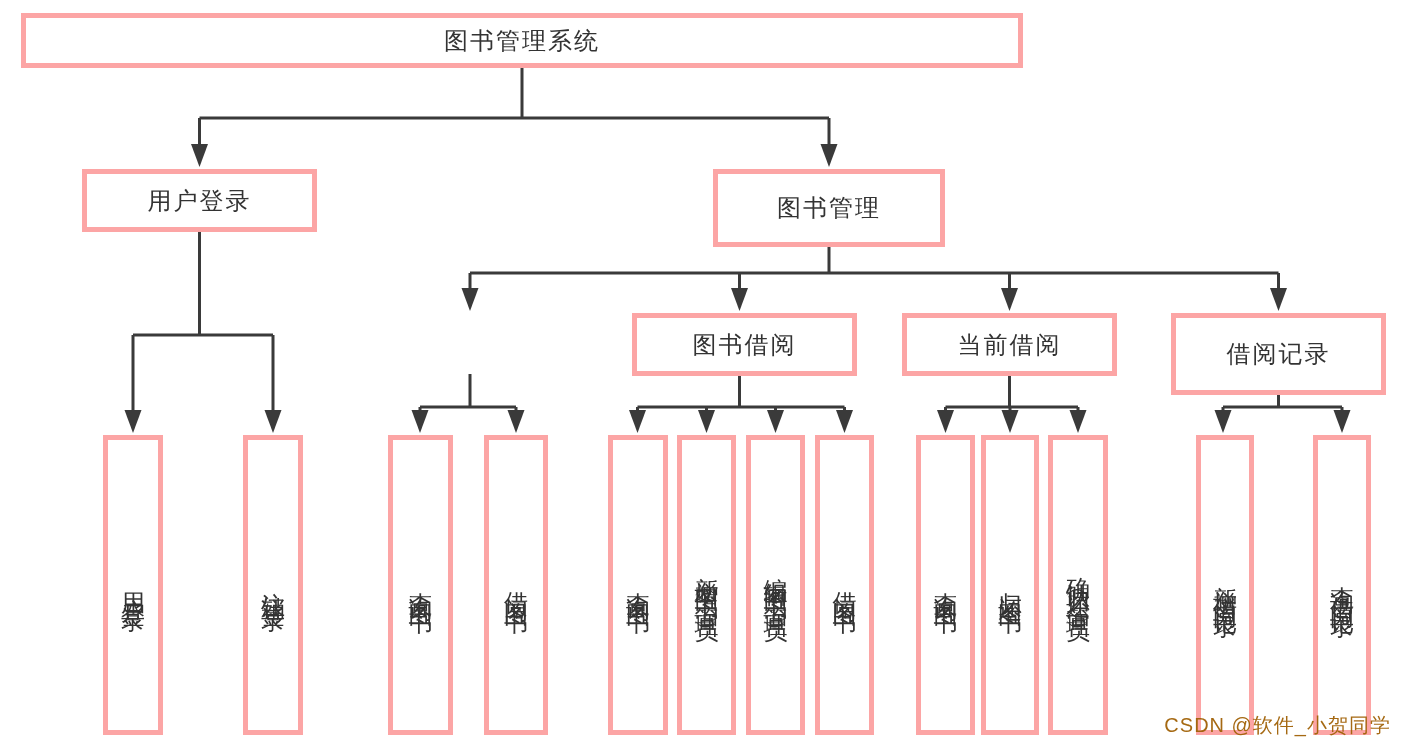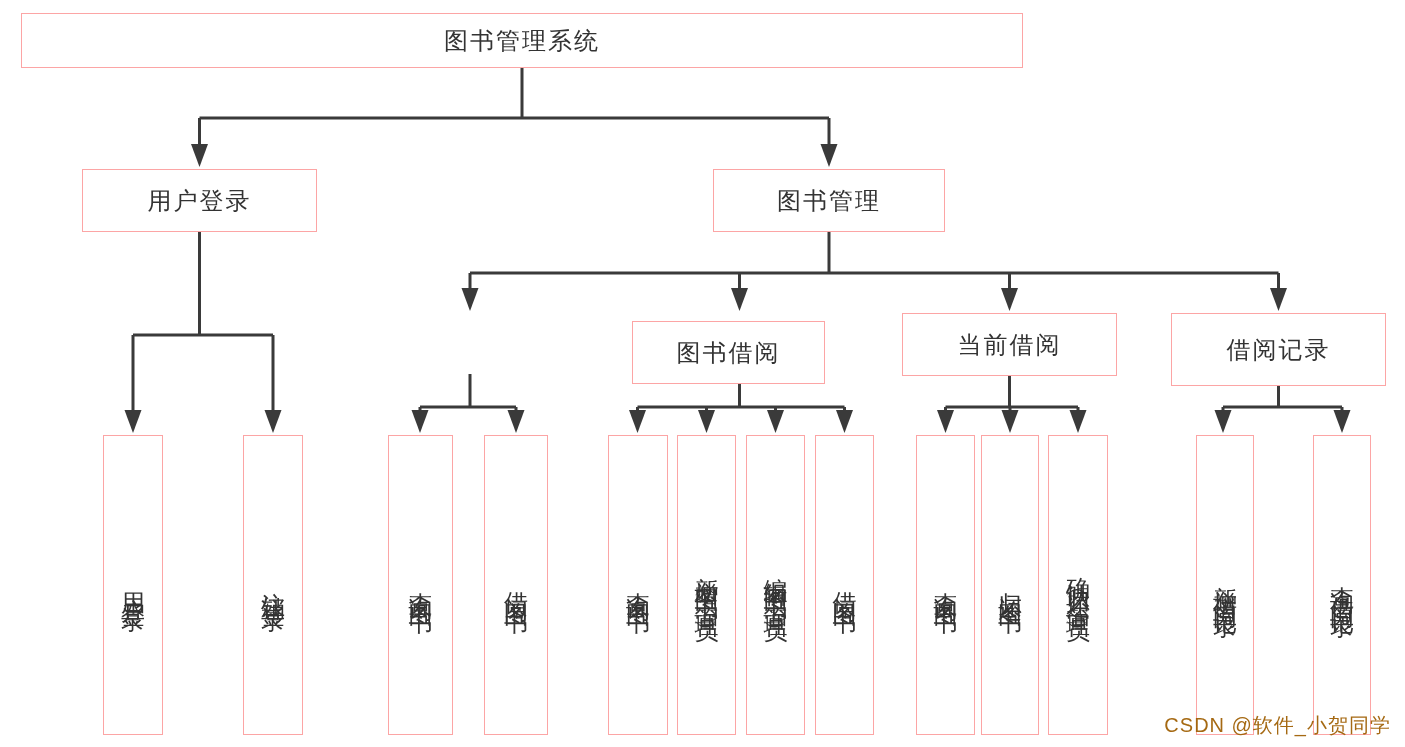--- a/index.html
+++ b/index.html
@@ -7,21 +7,21 @@
     position:relative;
     width:1405px;height:747px;
     background:#ffffff;
     font-family:"Liberation Sans",sans-serif;
     overflow:hidden;
   }
   #connector-layer{position:absolute;left:0;top:0;width:1405px;height:747px;pointer-events:none;}
   .node{
     position:absolute;
     box-sizing:border-box;
-    border:1px solid #fca5a5;
+    border:5px solid #fca5a5;
     background:#ffffff;
     color:#333333;
     display:flex;align-items:center;justify-content:center;
     font-size:24px;
     letter-spacing:2px;
     text-align:center;
     line-height:1;
   }
   .leaf{
     writing-mode:vertical-rl;
@@ -81,25 +81,25 @@
       <polygon points="1001.5,410 1018.5,410 1010,433"></polygon>
       <polygon points="1069.5,410 1086.5,410 1078,433"></polygon>
       <polygon points="1214.5,410 1231.5,410 1223,433"></polygon>
       <polygon points="1333.5,410 1350.5,410 1342,433"></polygon>
     </g>
   </svg>
 
   <div class="node" style="left:21px;top:13px;width:1002px;height:55px;">图书管理系统</div>
 
   <div class="node" style="left:82px;top:169px;width:235px;height:63px;">用户登录</div>
-  <div class="node" style="left:713px;top:169px;width:232px;height:63px;">图书管理</div>
+  <div class="node" style="left:713px;top:169px;width:232px;height:78px;">图书管理</div>
 
-  <div class="node" style="left:632px;top:313px;width:193px;height:63px;margin-top:8px;">图书借阅</div>
+  <div class="node" style="left:632px;top:313px;width:225px;height:63px;">图书借阅</div>
   <div class="node" style="left:902px;top:313px;width:215px;height:63px;">当前借阅</div>
-  <div class="node" style="left:1171px;top:313px;width:215px;height:73px;">借阅记录</div>
+  <div class="node" style="left:1171px;top:313px;width:215px;height:82px;">借阅记录</div>
 
   <div class="node leaf" style="left:103px;top:435px;width:60px;height:300px;">用户登录</div>
   <div class="node leaf" style="left:243px;top:435px;width:60px;height:300px;">注销登录</div>
 
   <div class="node leaf" style="left:388px;top:435px;width:65px;height:300px;">查询图书</div>
   <div class="node leaf" style="left:484px;top:435px;width:64px;height:300px;">借阅图书</div>
 
   <div class="node leaf" style="left:608px;top:435px;width:60px;height:300px;">查询图书</div>
   <div class="node leaf" style="left:677px;top:435px;width:59px;height:300px;">新增图书（管理员）</div>
   <div class="node leaf" style="left:746px;top:435px;width:59px;height:300px;">编辑图书（管理员）</div>

